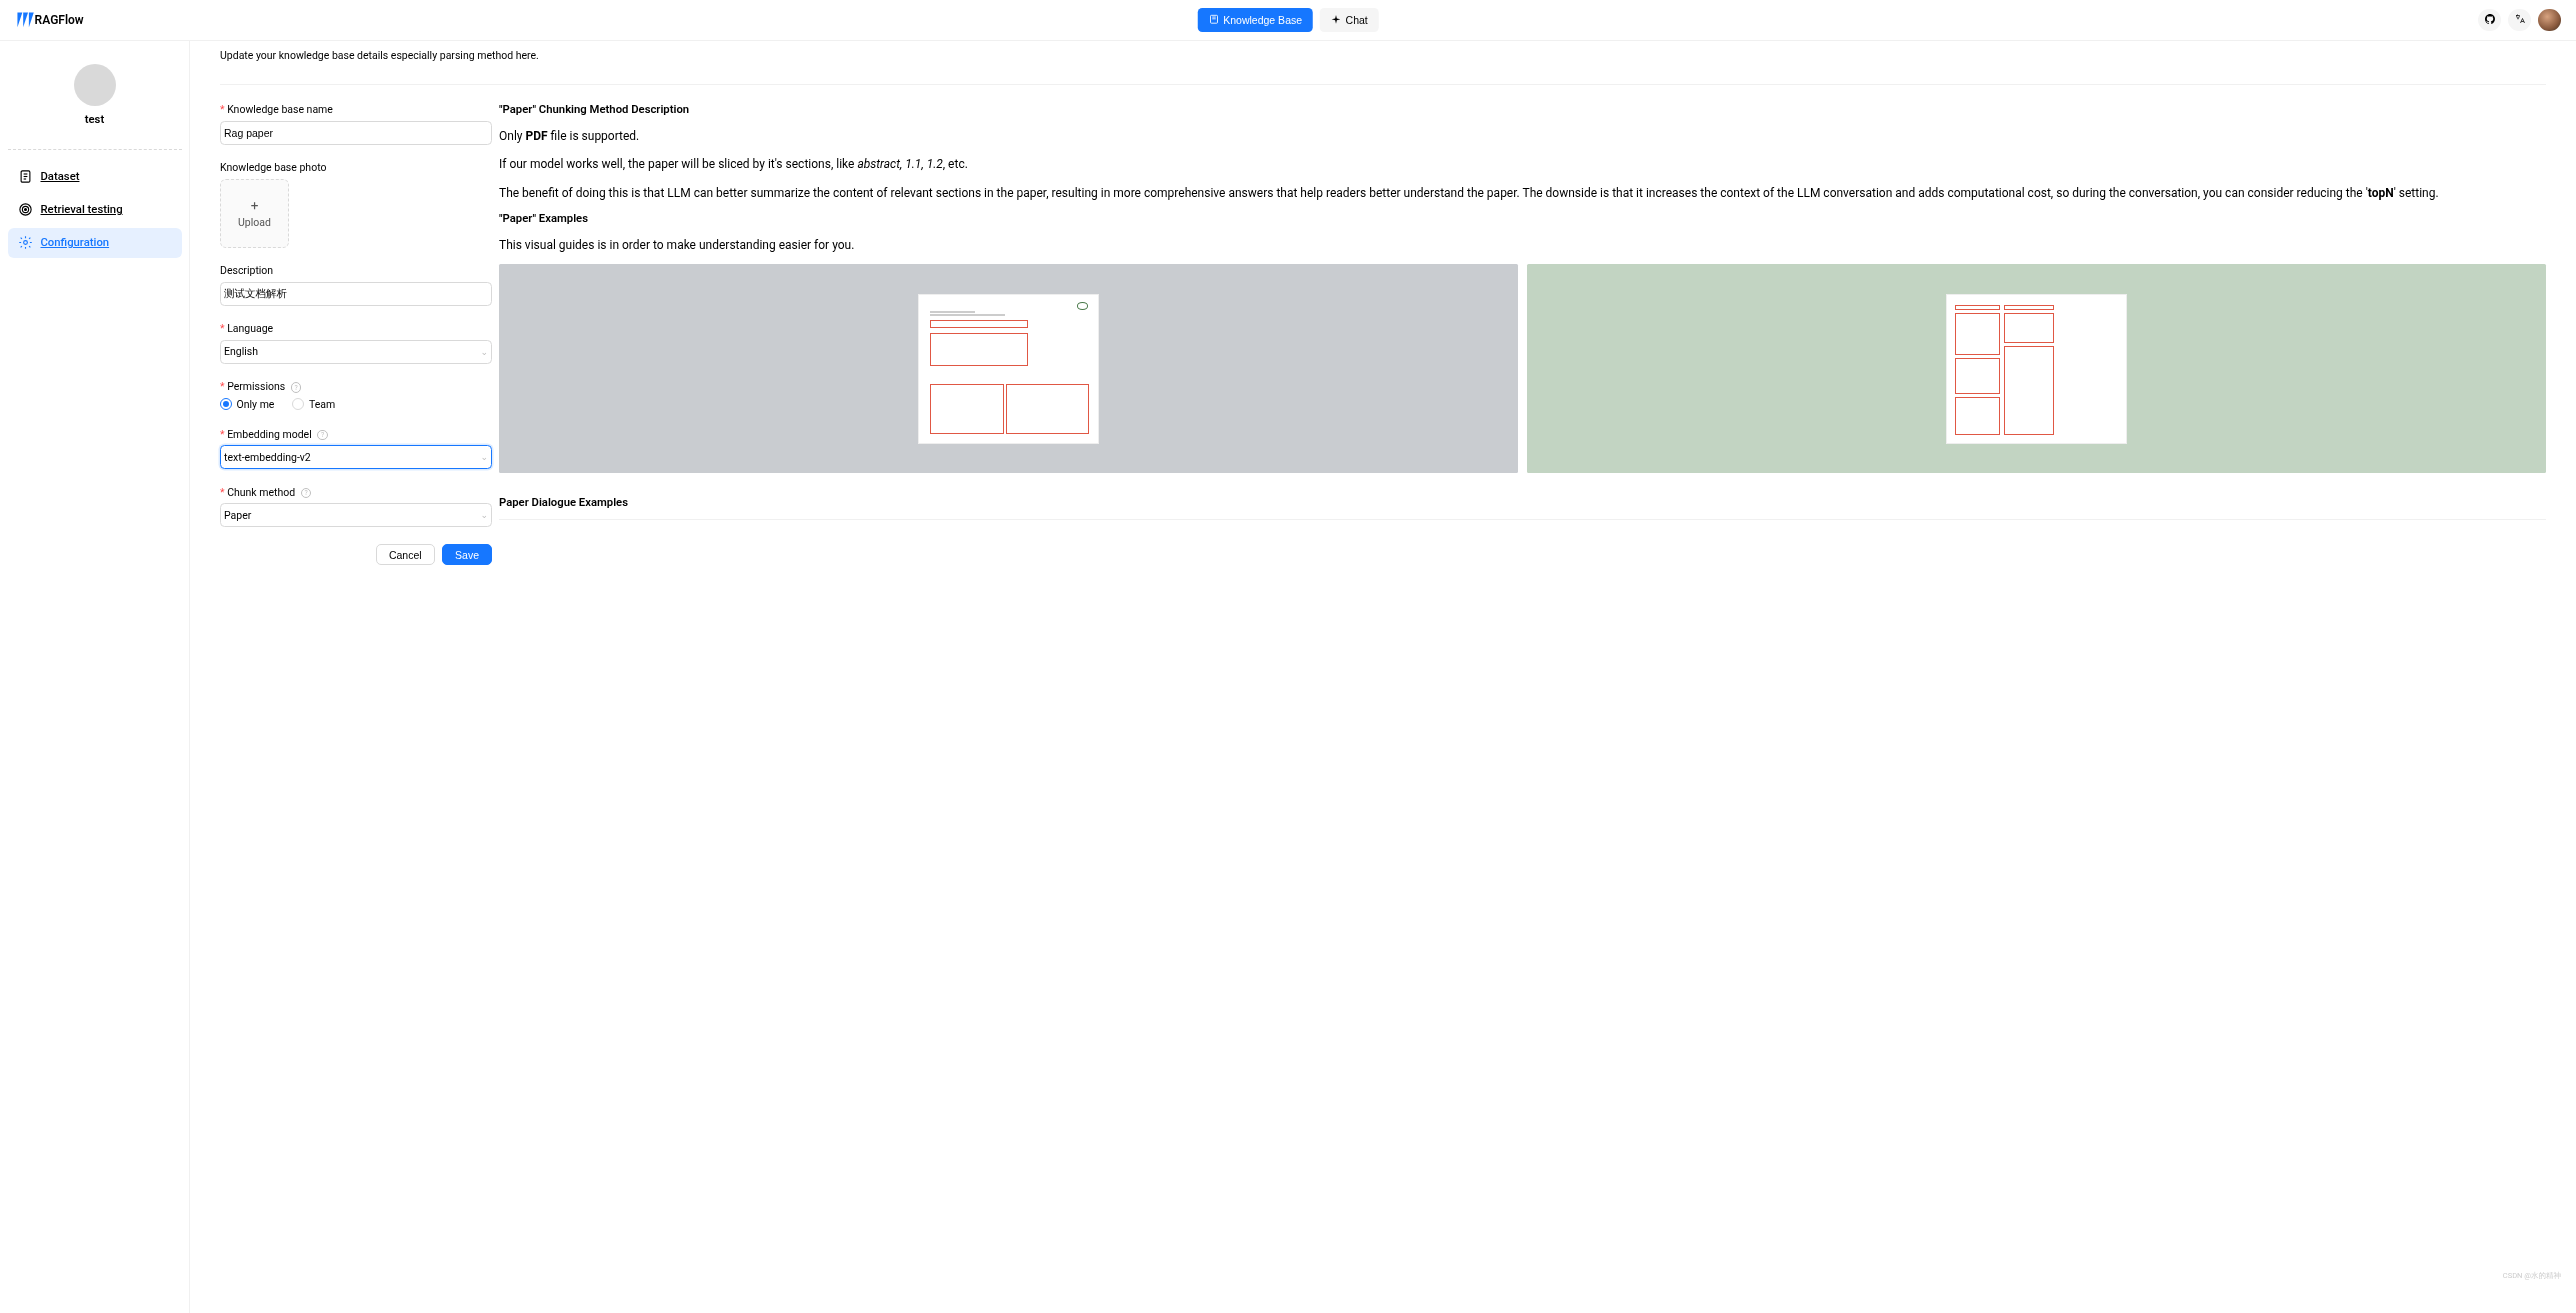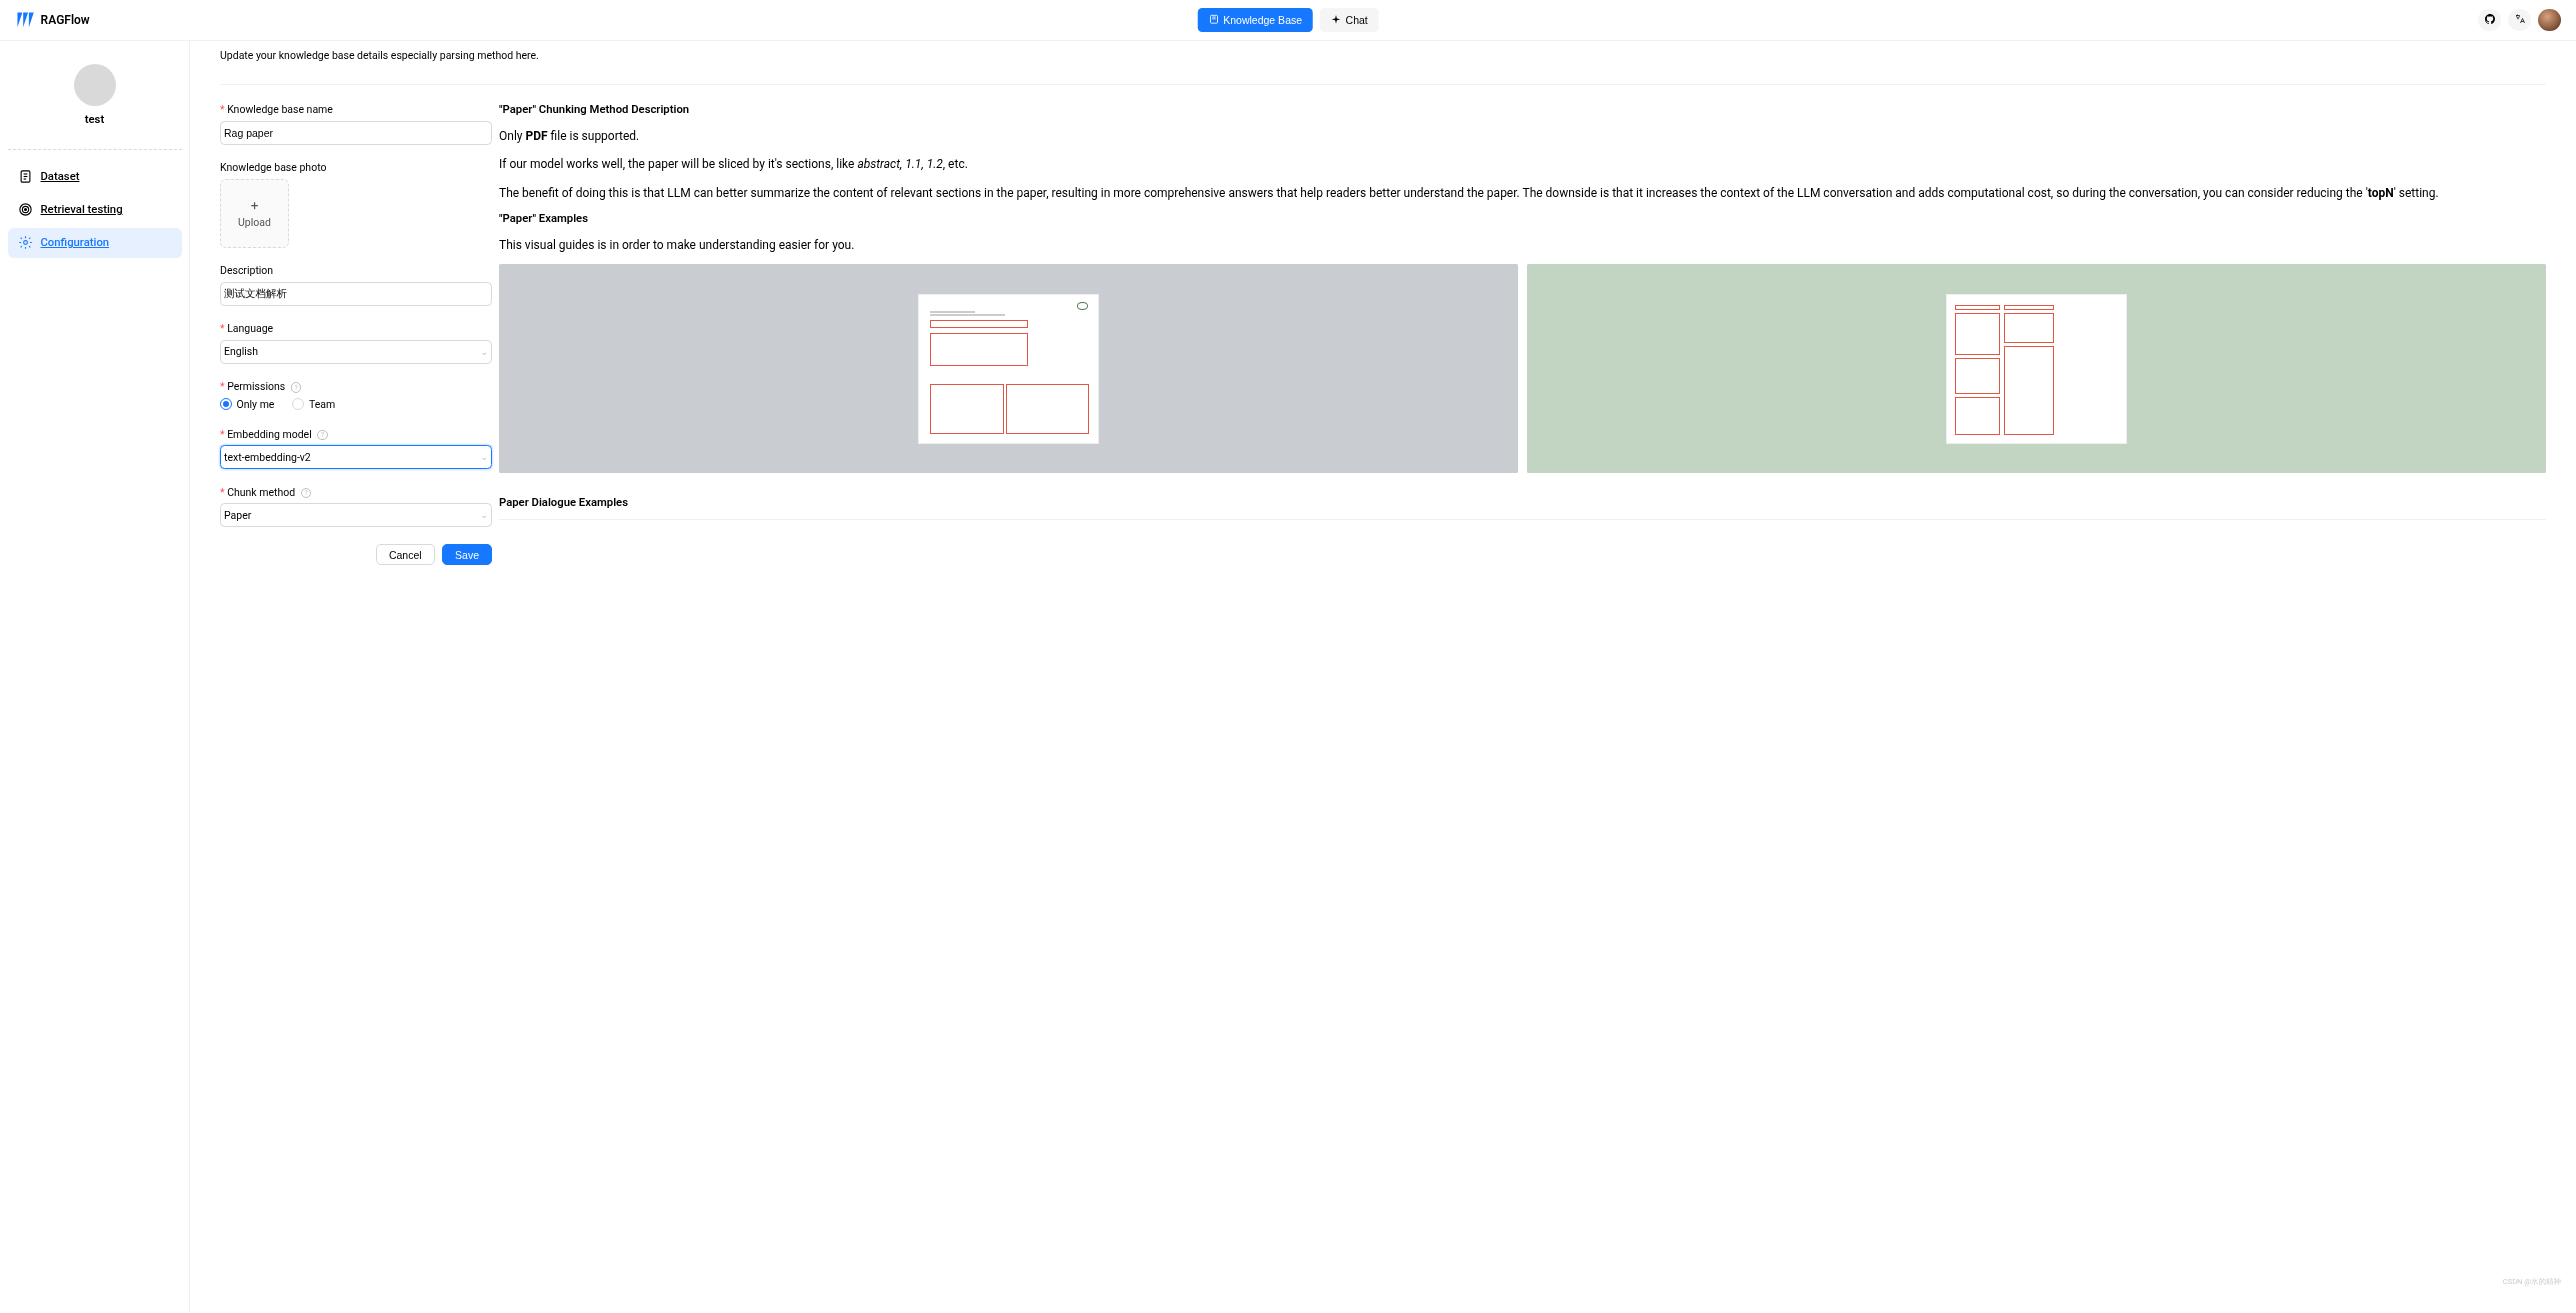--- a/index.html
+++ b/index.html
@@ -1,18 +1,18 @@
 <!DOCTYPE html>
 <html style="font-size:12px"><head>
 <meta charset="utf-8">
 <style>
 * { box-sizing: border-box; margin: 0; padding: 0; }
 body { font-family: -apple-system, BlinkMacSystemFont, "Segoe UI", Roboto, "Helvetica Neue", Arial, sans-serif; font-size: 10.5px; color: #000; background: #fff; }
 .topbar { height: 41px; border-bottom: 0.8px solid #f0f0f0; display: flex; align-items: center; padding: 0 15px; position: relative; }
-.logo-wrap { display: flex; align-items: center; gap: 6px; font-weight: 600; font-size: 12px; }
+.logo-wrap { display: flex; align-items: center; font-weight: 600; font-size: 12px; }
 .logo-mark { width: 19.6px; height: 19.6px; }
 .top-center { position: absolute; left: 50%; transform: translateX(-50%); display: flex; gap: 7.5px; }
 .top-btn { display: flex; align-items: center; gap: 4.5px; padding: 5.3px 10.5px; border-radius: 4.5px; font-size: 10.5px; cursor: pointer; border: none; }
 .top-btn.primary { background: #1677ff; color: #fff; }
 .top-btn.secondary { background: #f5f5f5; color: #000; }
 .top-right { margin-left: auto; display: flex; align-items: center; gap: 7.5px; }
 .circle-btn { width: 22.6px; height: 22.6px; border-radius: 50%; background: #f5f5f5; display: flex; align-items: center; justify-content: center; cursor: pointer; }
 .avatar { width: 22.6px; height: 22.6px; border-radius: 50%; background: radial-gradient(circle at 40% 35%, #d8a380, #8a5a3e 60%, #3a2a1e); cursor: pointer; }
 .layout { display: flex; height: calc(100vh - 41px); }
 .sidebar { width: 190px; border-right: 0.8px solid #f0f0f0; padding: 15px 7.5px; }
@@ -48,21 +48,21 @@
 .btn { padding: 3.8px 12px; border-radius: 5px; font-size: 10.5px; cursor: pointer; border: 0.8px solid #d9d9d9; background: #fff; }
 .btn.primary { background: #1677ff; color: #fff; border-color: #1677ff; }
 .info-h { font-weight: 600; font-size: 11.3px; margin-bottom: 10.5px; }
 .info-p { font-size: 12px; color: #000; margin-bottom: 10.5px; line-height: 1.5; }
 .examples-row { display: flex; gap: 9px; margin-bottom: 22.6px; }
 .example-card { flex: 1; background: #c9ccd0; height: 209px; display: flex; align-items: center; justify-content: center; border-radius: 1.5px; }
 .example-card.green { background: #c2d4c2; }
 .paper-thumb { width: 181px; height: 150px; background: #fff; border: 0.8px solid #eee; padding: 12px 15px; position: relative; }
 .paper-thumb .red-box { border: 0.8px solid #e05744; position: absolute; }
 .paper-thumb .text-line { height: 1.5px; background: #ccc; position: absolute; }
-.watermark { position: fixed; bottom: 26px; right: 15px; font-size: 7.5px; color: #ccc; }
+.watermark { position: fixed; bottom: 32px; right: 15px; font-size: 7.5px; color: #ccc; }
 </style>
 </head>
 <body>
 
 <div class="topbar">
   <div class="logo-wrap">
     <span class="logo-mark">
       <svg viewBox="0 0 24 24" fill="none">
           <path d="M3 3 L9 3 L3 21 Z" fill="#1677ff"></path>
           <path d="M10 3 L16 3 L10 21 Z" fill="#1677ff"></path>

